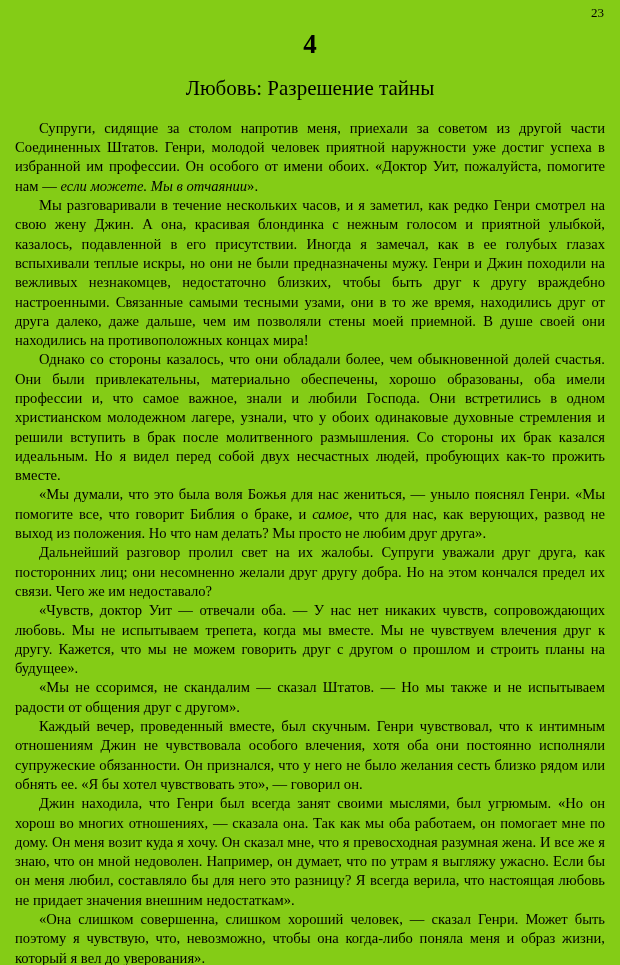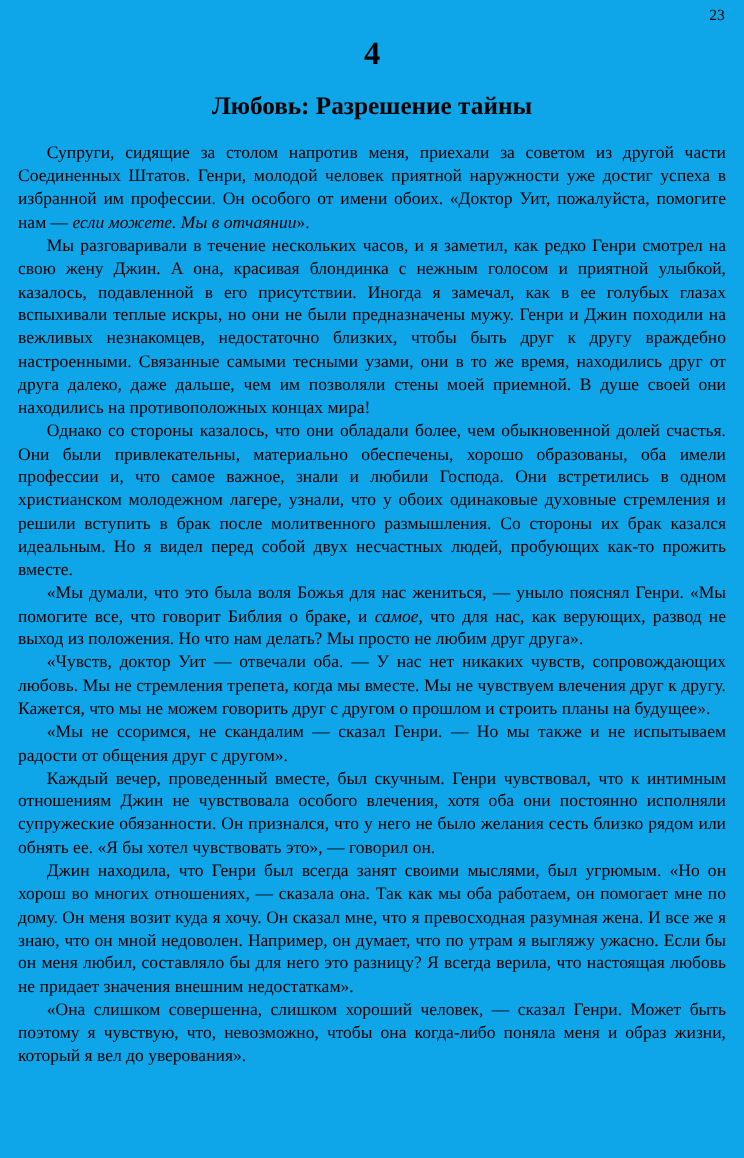--- a/index.html
+++ b/index.html
@@ -1,20 +1,20 @@
 <!DOCTYPE html>
 <html><head>
 <meta charset="utf-8">
 <style>
   html, body { margin: 0; padding: 0; background: #ffffff; }
   .page {
     position: relative;
     width: 620px;
     height: 965px;
-    background: #0ea5e9;
+    background: #84cc16;
     color: #000000;
     font-family: "Liberation Serif", "DejaVu Serif", serif;
     overflow: hidden;
     box-sizing: border-box;
   }
   .page-number {
     position: absolute;
     top: 5px;
     right: 16px;
     font-size: 13px;
@@ -23,21 +23,21 @@
     margin: 30px 0 0 0;
     text-align: center;
     font-size: 27px;
     font-weight: bold;
     line-height: 1.1;
   }
   .chapter-title {
     margin: 16px 0 19px 0;
     text-align: center;
     font-size: 21px;
-    font-weight: bold;
+    font-weight: normal;
     line-height: 1.15;
   }
   .body-text {
     padding: 0 15px;
     font-size: 14.6px;
     line-height: 19.3px;
     text-align: justify;
   }
   .body-text p {
     margin: 0;
@@ -50,19 +50,20 @@
 
 <div class="page">
   <div class="page-number">23</div>
   <h1 class="chapter-number">4</h1>
   <h2 class="chapter-title">Любовь: Разрешение тайны</h2>
   <div class="body-text">
       <p><span>Супруги, сидящие за столом напротив меня, приехали за советом из другой части Соединенных Штатов. Генри, молодой человек приятной наружности уже достиг успеха в избранной им профессии. Он особого от имени обоих. «Доктор Уит, пожалуйста, помогите нам — </span><em>если можете. Мы в отчаянии</em><span>».</span></p>
       <p><span>Мы разговаривали в течение нескольких часов, и я заметил, как редко Генри смотрел на свою жену Джин. А она, красивая блондинка с нежным голосом и приятной улыбкой, казалось, подавленной в его присутствии. Иногда я замечал, как в ее голубых глазах вспыхивали теплые искры, но они не были предназначены мужу. Генри и Джин походили на вежливых незнакомцев, недостаточно близких, чтобы быть друг к другу враждебно настроенными. Связанные самыми тесными узами, они в то же время, находились друг от друга далеко, даже дальше, чем им позволяли стены моей приемной. В душе своей они находились на противоположных концах мира!</span></p>
       <p><span>Однако со стороны казалось, что они обладали более, чем обыкновенной долей счастья. Они были привлекательны, материально обеспечены, хорошо образованы, оба имели профессии и, что самое важное, знали и любили Господа. Они встретились в одном христианском молодежном лагере, узнали, что у обоих одинаковые духовные стремления и решили вступить в брак после молитвенного размышления. Со стороны их брак казался идеальным. Но я видел перед собой двух несчастных людей, пробующих как-то прожить вместе.</span></p>
       <p><span>«Мы думали, что это была воля Божья для нас жениться, — уныло пояснял Генри. «Мы помогите все, что говорит Библия о браке, и </span><em>самое</em><span>, что для нас, как верующих, развод не выход из положения. Но что нам делать? Мы просто не любим друг друга».</span></p>
-      <p><span>«Чувств, доктор Уит — отвечали оба. — У нас нет никаких чувств, сопровождающих любовь. Мы не стремления трепета, когда мы вместе. Мы не чувствуем влечения друг к другу. Кажется, что мы не можем говорить друг с другом о прошлом и строить планы на будущее».</span></p>
-      <p><span>«Мы не ссоримся, не скандалим — сказал Генри. — Но мы также и не испытываем радости от общения друг с другом».</span></p>
+      <p><span>Дальнейший разговор пролил свет на их жалобы. Супруги уважали друг друга, как посторонних лиц; они несомненно желали друг другу добра. Но на этом кончался предел их связи. Чего же им недоставало?</span></p>
+      <p><span>«Чувств, доктор Уит — отвечали оба. — У нас нет никаких чувств, сопровождающих любовь. Мы не испытываем трепета, когда мы вместе. Мы не чувствуем влечения друг к другу. Кажется, что мы не можем говорить друг с другом о прошлом и строить планы на будущее».</span></p>
+      <p><span>«Мы не ссоримся, не скандалим — сказал Штатов. — Но мы также и не испытываем радости от общения друг с другом».</span></p>
       <p><span>Каждый вечер, проведенный вместе, был скучным. Генри чувствовал, что к интимным отношениям Джин не чувствовала особого влечения, хотя оба они постоянно исполняли супружеские обязанности. Он признался, что у него не было желания сесть близко рядом или обнять ее. «Я бы хотел чувствовать это», — говорил он.</span></p>
       <p><span>Джин находила, что Генри был всегда занят своими мыслями, был угрюмым. «Но он хорош во многих отношениях, — сказала она. Так как мы оба работаем, он помогает мне по дому. Он меня возит куда я хочу. Он сказал мне, что я превосходная разумная жена. И все же я знаю, что он мной недоволен. Например, он думает, что по утрам я выгляжу ужасно. Если бы он меня любил, составляло бы для него это разницу? Я всегда верила, что настоящая любовь не придает значения внешним недостаткам».</span></p>
       <p><span>«Она слишком совершенна, слишком хороший человек, — сказал Генри. Может быть поэтому я чувствую, что, невозможно, чтобы она когда-либо поняла меня и образ жизни, который я вел до уверования».</span></p>
     </div>
 </div>
 
 </body></html>

